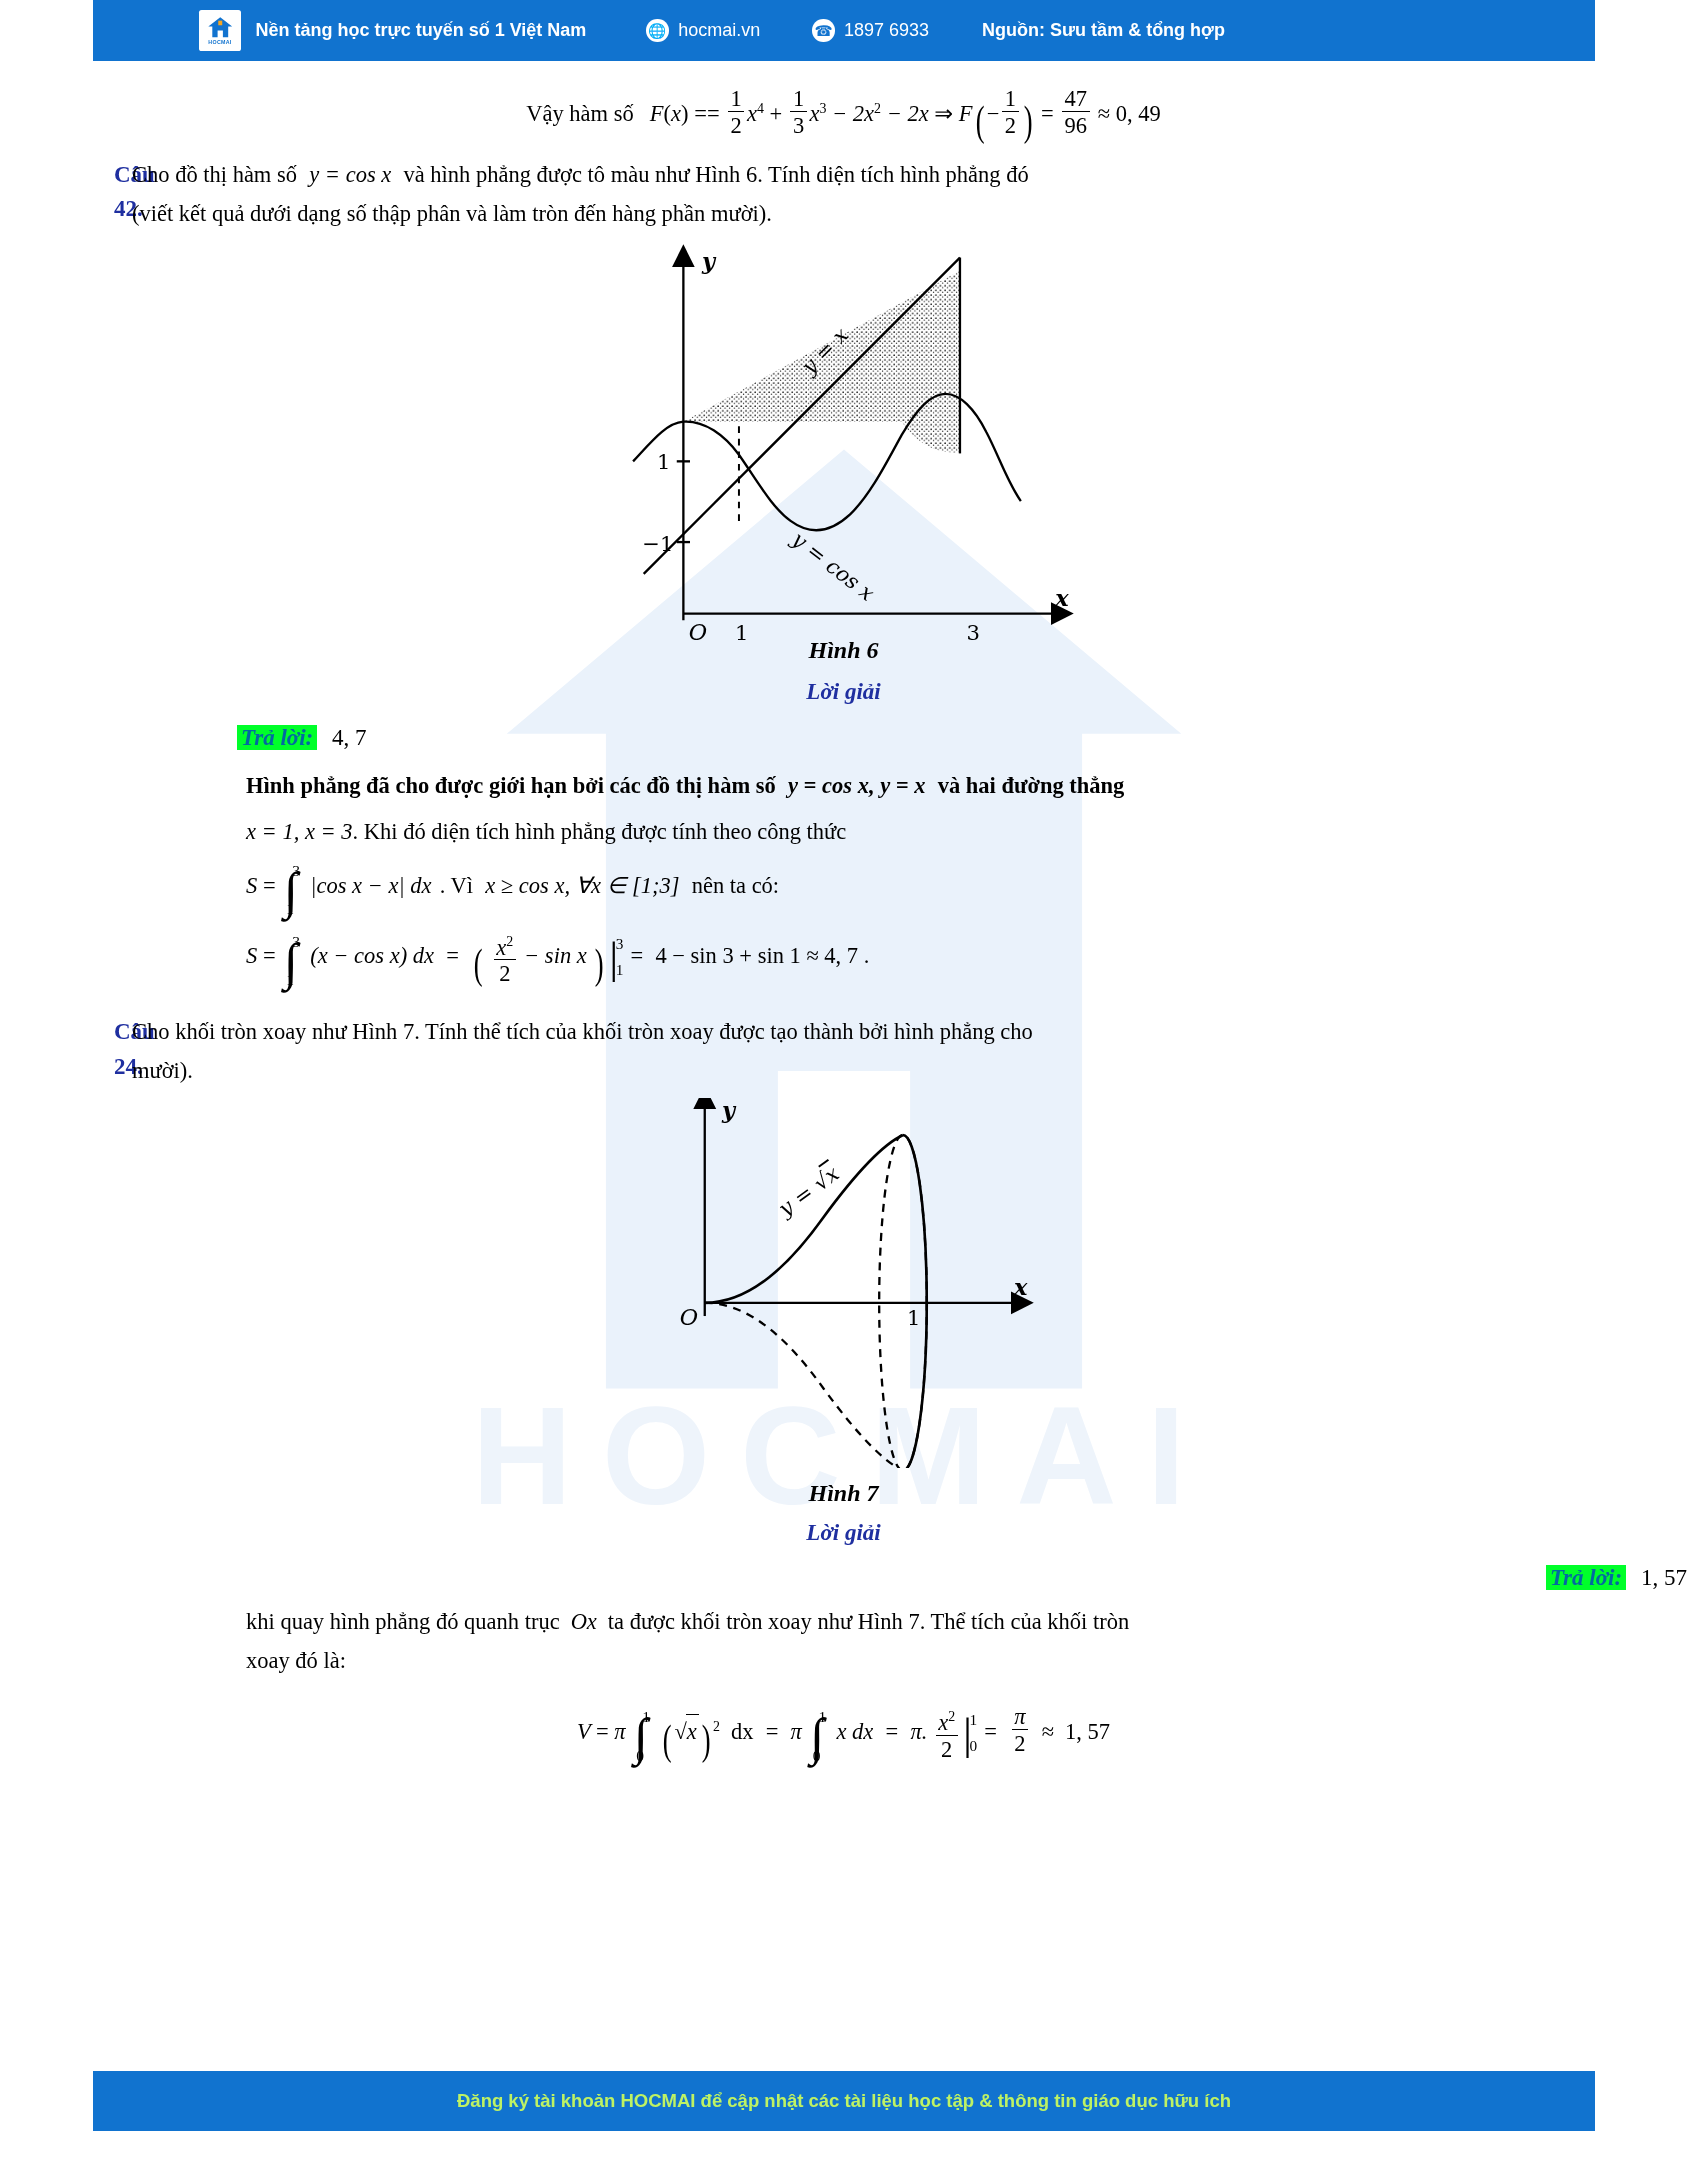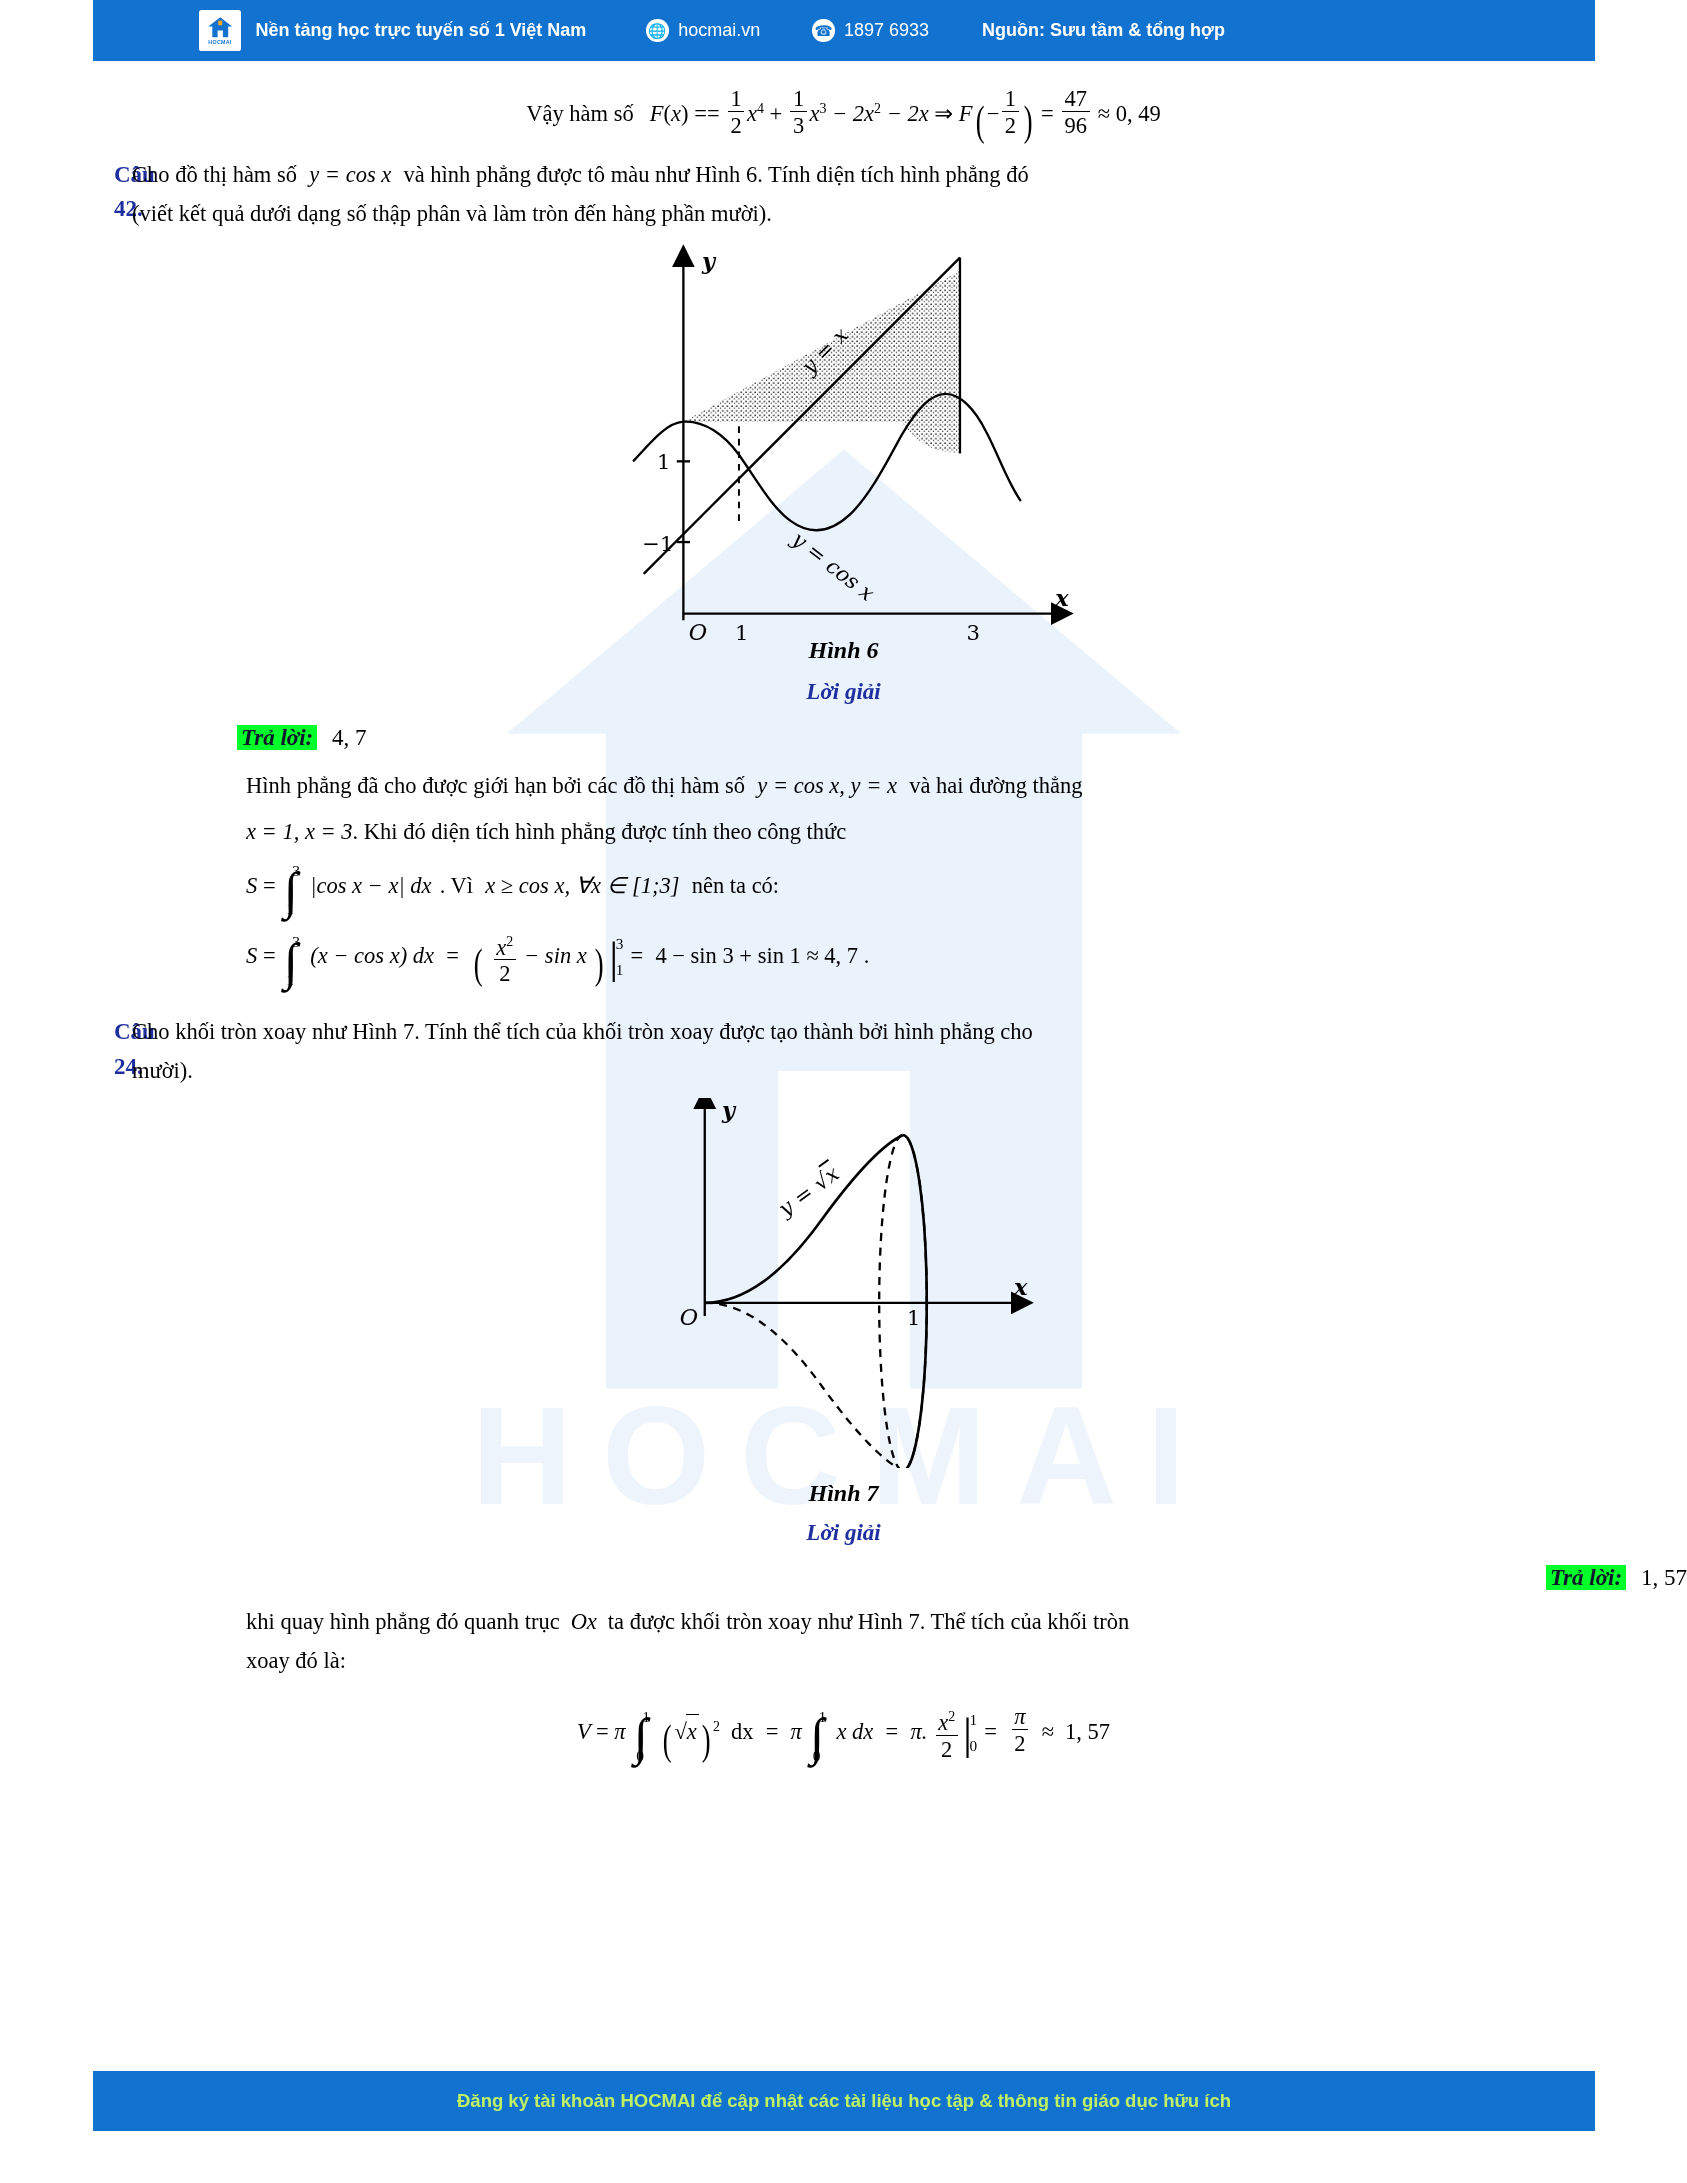--- a/index.html
+++ b/index.html
@@ -120,21 +120,21 @@
   .loigiai {
     text-align: center;
     color: #1f2fa0;
     font-weight: bold;
     font-style: italic;
     font-size: 23px;
   }
   .answer-line { padding-left: 237px; }
   .answer-tag {
     background: #00ff2a;
-    color: #0f172a;
+    color: #0369a1;
     font-weight: bold;
     font-style: italic;
     padding: 0 4px;
     font-size: 23px;
   }
   .answer-val { font-size: 23px; }
 
   
   .math { font-family: "Liberation Serif", serif; font-style: italic; }
   .up { font-style: normal; }
@@ -324,21 +324,21 @@
       <div class="fig-cap" style="margin-top:-17px;">Hình 6</div>
     </div>
 
     <div class="loigiai" style="margin-top:6.6px;">Lời giải</div>
 
     <div class="answer-line" style="margin-top:12px;">
       <span class="answer-tag">Trả lời:</span>
       <span class="answer-val" style="margin-left:9.3px;">4, 7</span>
     </div>
 
-    <div class="indent" style="margin-top:13.2px;">
+    <div class="indent" style="margin-top:13.2px;font-weight:bold;">
       <span>Hình phẳng đã cho được giới hạn bởi các đồ thị hàm số</span>
       <span class="math" style="margin:0 6.6px;">y = cos x, y = x</span>
       <span>và hai đường thẳng</span>
     </div>
     <div class="indent" style="margin-top:12px;">
       <span class="math">x = 1, x = 3</span><span>. Khi đó diện tích hình phẳng được tính theo công thức</span>
     </div>
 
     <div class="indent" style="margin-top:20px;">
       <span class="math">

